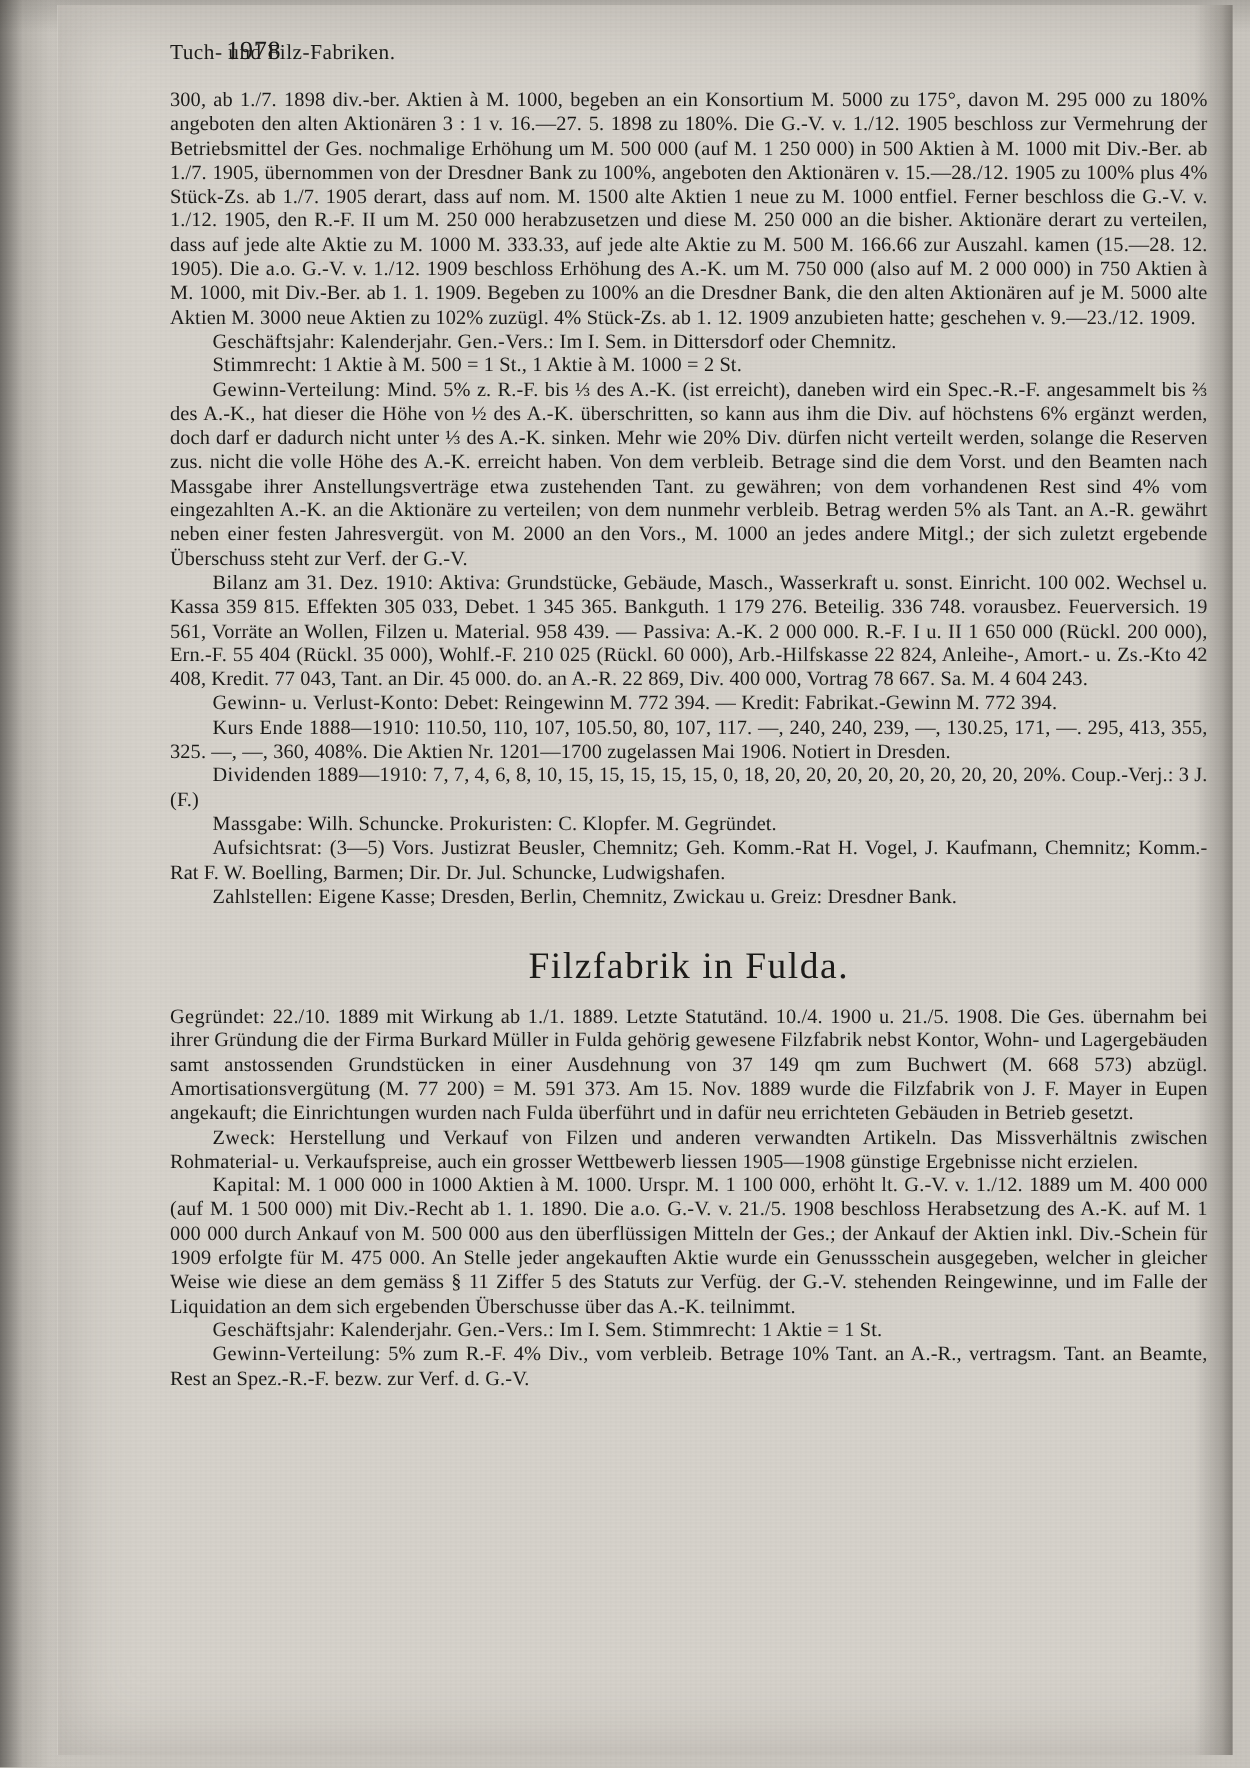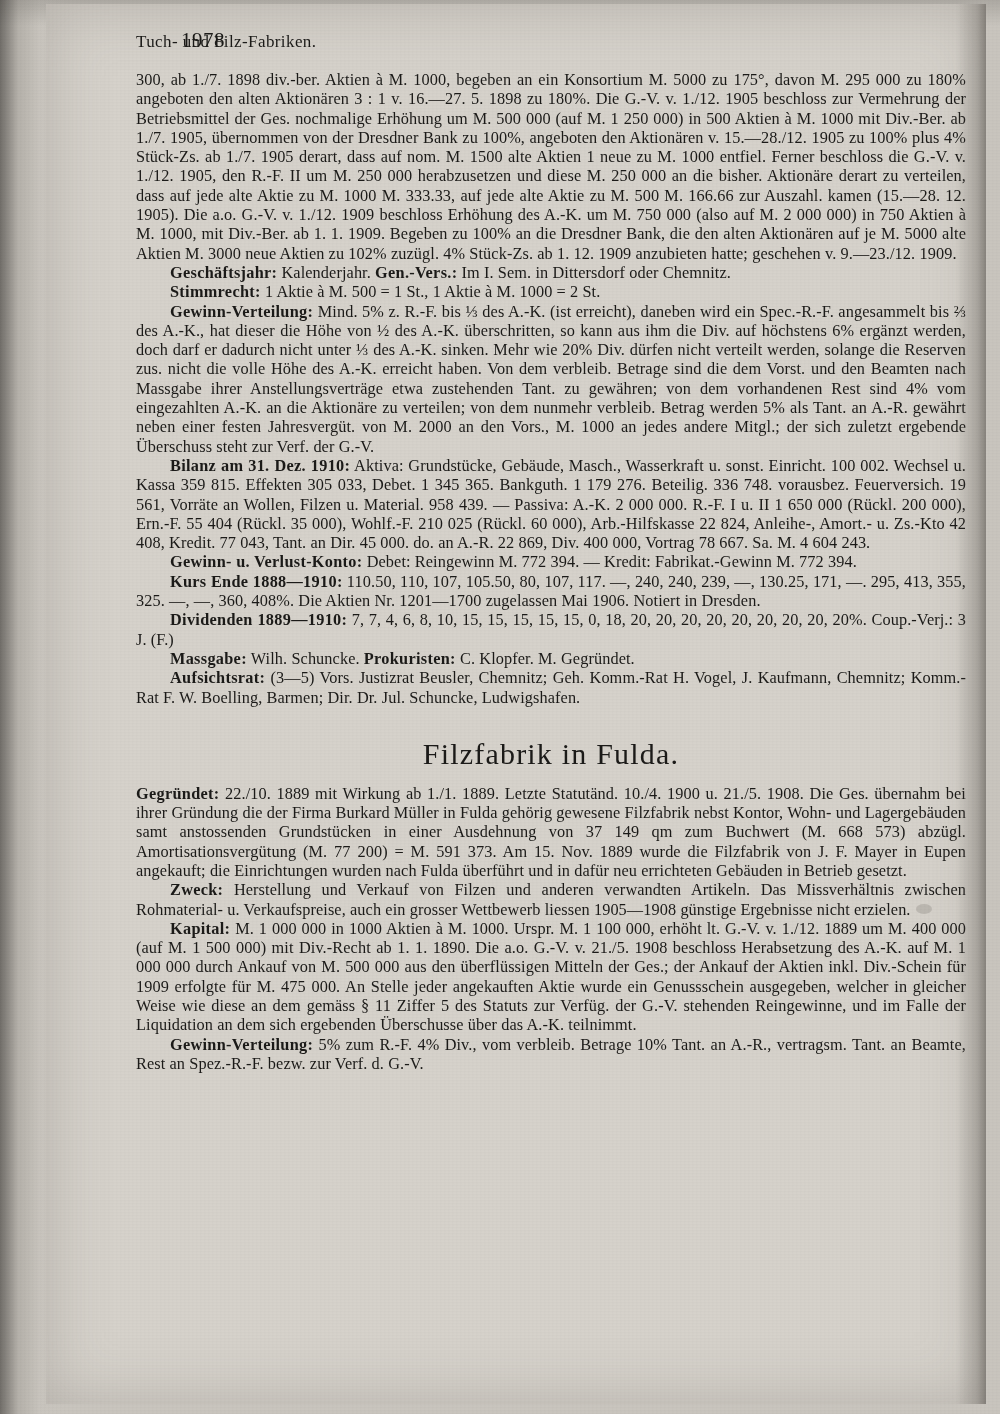--- a/index.html
+++ b/index.html
@@ -82,21 +82,21 @@
     line-height: 19.3px;
     text-align: justify;
     text-justify: inter-word;
     letter-spacing: 0.1px;
     hyphens: manual;
   }
   p.first {
     margin-top: 10px;
   }
   .lead {
-    font-weight: bold;
+    font-weight: normal;
     letter-spacing: 0.3px;
   }
   .indent {
     text-indent: 34px;
   }
   .section-title {
     text-align: center;
     font-size: 30px;
     font-weight: normal;
     letter-spacing: 1.2px;
@@ -134,29 +134,31 @@
       <p class="body indent"><span class="lead">Gewinn- u. Verlust-Konto:</span><span> Debet: Reingewinn M. 772 394. — Kredit: Fabrikat.-Gewinn M. 772 394.</span></p>
 
       <p class="body indent"><span class="lead">Kurs Ende 1888—1910:</span><span> 110.50, 110, 107, 105.50, 80, 107, 117. —, 240, 240, 239, —, 130.25, 171, —. 295, 413, 355, 325. —, —, 360, 408%. Die Aktien Nr. 1201—1700 zugelassen Mai 1906. Notiert in Dresden.</span></p>
 
       <p class="body indent"><span class="lead">Dividenden 1889—1910:</span><span> 7, 7, 4, 6, 8, 10, 15, 15, 15, 15, 15, 0, 18, 20, 20, 20, 20, 20, 20, 20, 20, 20%. Coup.-Verj.: 3 J. (F.)</span></p>
 
       <p class="body indent"><span class="lead">Massgabe:</span><span> Wilh. Schuncke. </span><span class="lead">Prokuristen:</span><span> C. Klopfer. M. Gegründet.</span></p>
 
       <p class="body indent"><span class="lead">Aufsichtsrat:</span><span> (3—5) Vors. Justizrat Beusler, Chemnitz; Geh. Komm.-Rat H. Vogel, J. Kaufmann, Chemnitz; Komm.-Rat F. W. Boelling, Barmen; Dir. Dr. Jul. Schuncke, Ludwigshafen.</span></p>
 
+      <p class="body indent"><span class="lead">Zahlstellen:</span><span> Eigene Kasse; Dresden, Berlin, Chemnitz, Zwickau u. Greiz: Dresdner Bank.</span></p>
 
       <h2 class="section-title">Filzfabrik in Fulda.</h2>
 
       <p class="body"><span class="lead">Gegründet:</span><span> 22./10. 1889 mit Wirkung ab 1./1. 1889. Letzte Statutänd. 10./4. 1900 u. 21./5. 1908. Die Ges. übernahm bei ihrer Gründung die der Firma Burkard Müller in Fulda gehörig gewesene Filzfabrik nebst Kontor, Wohn- und Lagergebäuden samt anstossenden Grundstücken in einer Ausdehnung von 37 149 qm zum Buchwert (M. 668 573) abzügl. Amortisationsvergütung (M. 77 200) = M. 591 373. Am 15. Nov. 1889 wurde die Filzfabrik von J. F. Mayer in Eupen angekauft; die Einrichtungen wurden nach Fulda überführt und in dafür neu errichteten Gebäuden in Betrieb gesetzt.</span></p>
 
       <p class="body indent"><span class="lead">Zweck:</span><span> Herstellung und Verkauf von Filzen und anderen verwandten Artikeln. Das Missverhältnis zwischen Rohmaterial- u. Verkaufspreise, auch ein grosser Wettbewerb liessen 1905—1908 günstige Ergebnisse nicht erzielen.</span></p>
 
       <p class="body indent"><span class="lead">Kapital:</span><span> M. 1 000 000 in 1000 Aktien à M. 1000. Urspr. M. 1 100 000, erhöht lt. G.-V. v. 1./12. 1889 um M. 400 000 (auf M. 1 500 000) mit Div.-Recht ab 1. 1. 1890. Die a.o. G.-V. v. 21./5. 1908 beschloss Herabsetzung des A.-K. auf M. 1 000 000 durch Ankauf von M. 500 000 aus den überflüssigen Mitteln der Ges.; der Ankauf der Aktien inkl. Div.-Schein für 1909 erfolgte für M. 475 000. An Stelle jeder angekauften Aktie wurde ein Genussschein ausgegeben, welcher in gleicher Weise wie diese an dem gemäss § 11 Ziffer 5 des Statuts zur Verfüg. der G.-V. stehenden Reingewinne, und im Falle der Liquidation an dem sich ergebenden Überschusse über das A.-K. teilnimmt.</span></p>
 
+      <p class="body indent"><span class="lead">Geschäftsjahr:</span><span> Kalenderjahr. </span><span class="lead">Gen.-Vers.:</span><span> Im I. Sem. </span><span class="lead">Stimmrecht:</span><span> 1 Aktie = 1 St.</span></p>
 
       <p class="body indent"><span class="lead">Gewinn-Verteilung:</span><span> 5% zum R.-F. 4% Div., vom verbleib. Betrage 10% Tant. an A.-R., vertragsm. Tant. an Beamte, Rest an Spez.-R.-F. bezw. zur Verf. d. G.-V.</span></p>
 
     </div>
     <div class="edge-shadow"></div>
     <div class="blotch" style="left:870px; top:900px; width:16px; height:10px;"></div>
   </div>
   <div class="grain"></div>
 </div>
 

